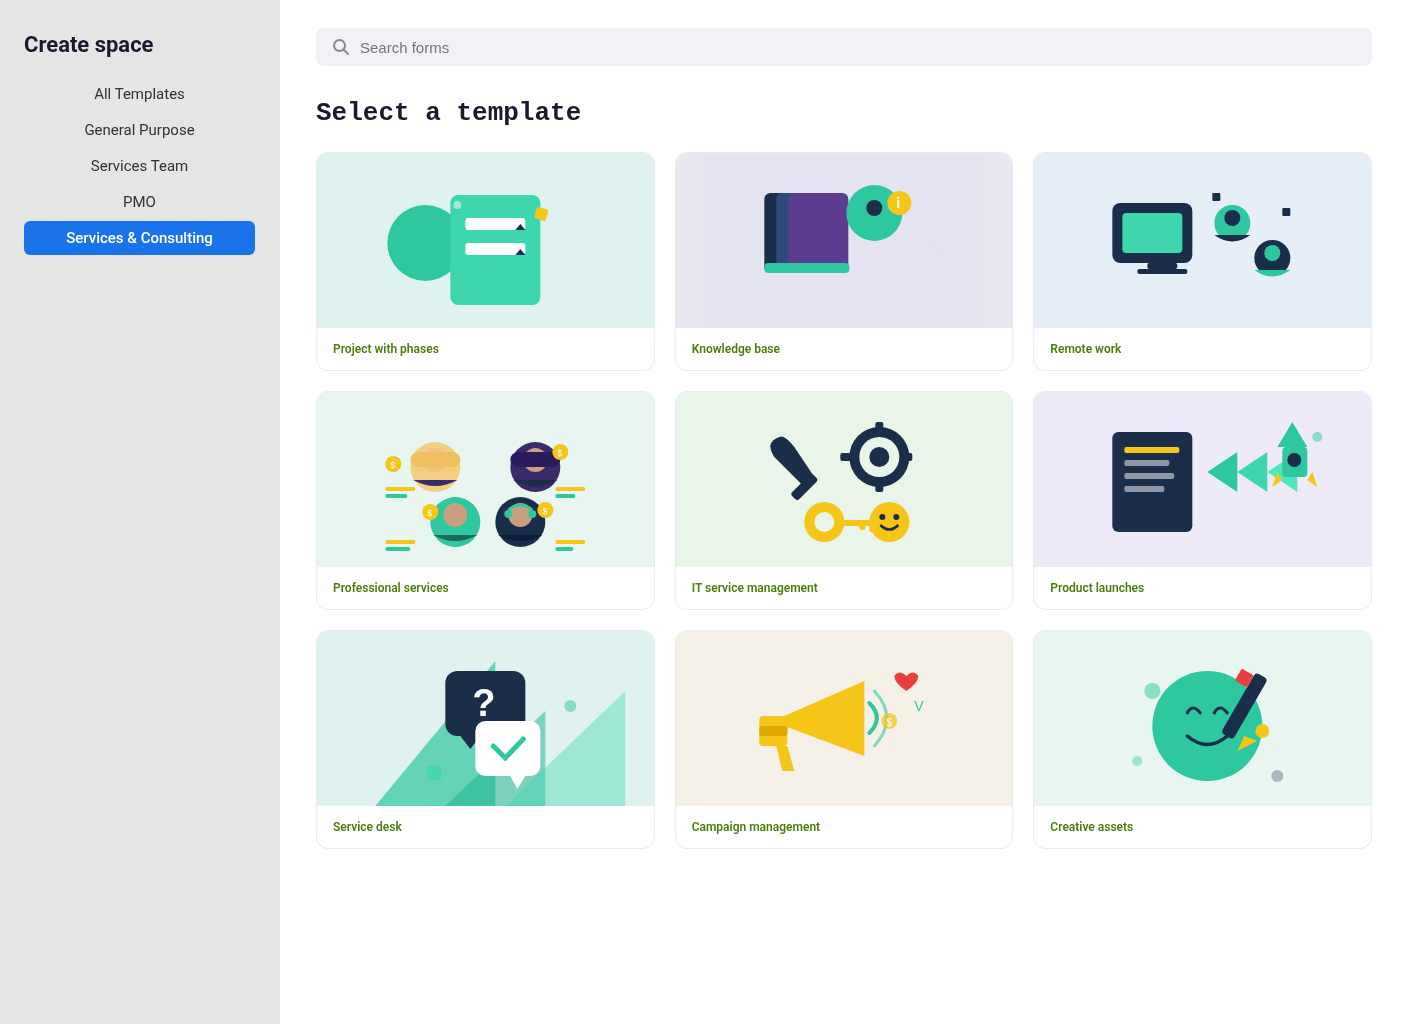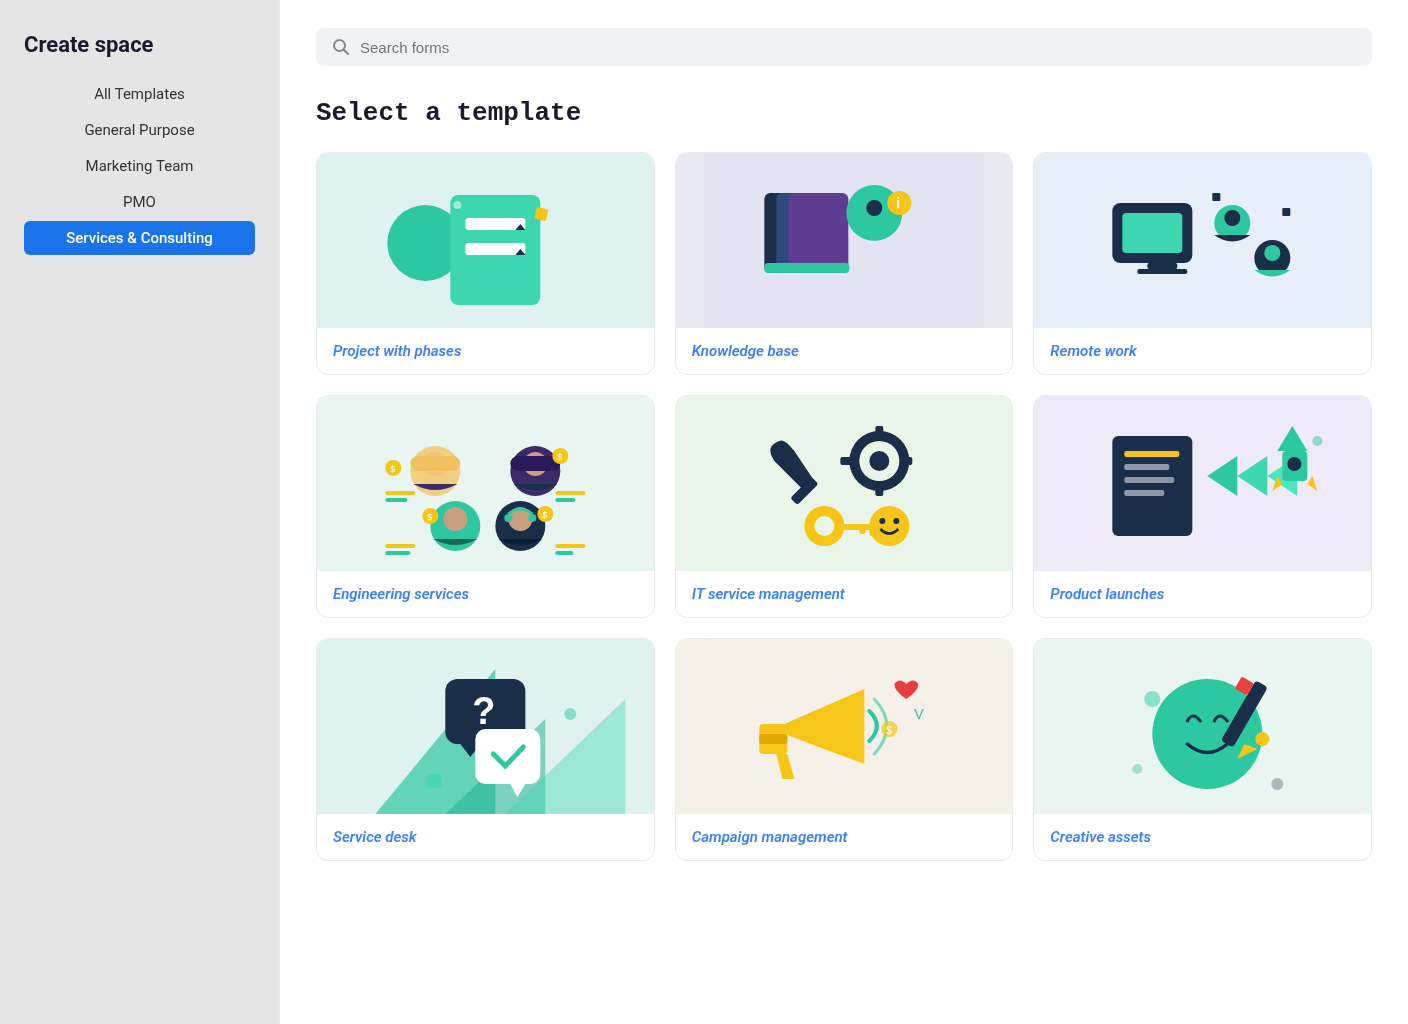--- a/index.html
+++ b/index.html
@@ -111,24 +111,23 @@
       align-items: center;
       justify-content: center;
       overflow: hidden;
     }
     .card-image svg {
       width: 100%;
       height: 100%;
     }
     .card-label {
       padding: 14px 16px;
-      font-size: 15px;
+      font-size: 12px;
       font-weight: 600;
-      color: #3b82f6;
-      font-style: italic;
+      color: #4d7c0f;
     }
 
     
     .bg-teal { background-color: #dff2ef; }
     .bg-lavender { background-color: #e8e8f0; }
     .bg-light-blue { background-color: #e6eef8; }
     .bg-mint { background-color: #e8f5f0; }
     .bg-light-green { background-color: #e8f5e8; }
     .bg-light-purple { background-color: #eeeaf8; }
     .bg-teal2 { background-color: #dff2ef; }
@@ -142,21 +141,21 @@
   <h1 class="sidebar-title">Create space</h1>
   <ul class="sidebar-nav" id="sidebar-nav">
 
   <li>
         <a>All Templates</a>
       </li>
       <li>
         <a>General Purpose</a>
       </li>
       <li>
-        <a>Marketing Team</a>
+        <a>Services Team</a>
       </li>
       <li>
         <a>PMO</a>
       </li>
       <li>
         <a class="active">Services &amp; Consulting</a>
       </li>
     </ul>
 </aside>
 
@@ -275,21 +274,21 @@
     <circle cx="163" cy="122" r="4" fill="#2dc8a0"></circle>
     <circle cx="187" cy="122" r="4" fill="#2dc8a0"></circle>
 
     <circle cx="200" cy="118" r="8" fill="#f5c518"></circle>
     <text x="197" y="122" font-size="9" fill="white" font-family="sans-serif">$</text>
 
     <rect x="210" y="148" width="30" height="4" rx="2" fill="#f5c518"></rect>
     <rect x="210" y="155" width="18" height="4" rx="2" fill="#2dc8a0"></rect>
   </svg>
         </div>
-        <div class="card-label">Engineering services</div>
+        <div class="card-label">Professional services</div>
       </div>
       <div class="template-card">
         <div class="card-image bg-light-green">
           <svg viewBox="0 0 280 175" xmlns="http://www.w3.org/2000/svg">
     <rect width="280" height="175" fill="#e8f5e8"></rect>
 
     <path d="M90,55 L110,85 L100,95 L70,65 Q60,50 75,45 Q80,42 90,55Z" fill="#1a2e4a"></path>
     <rect x="95" y="80" width="10" height="30" rx="3" fill="#1a2e4a" transform="rotate(45 100 95)"></rect>
 
     <circle cx="175" cy="65" r="30" fill="#1a2e4a"></circle>

